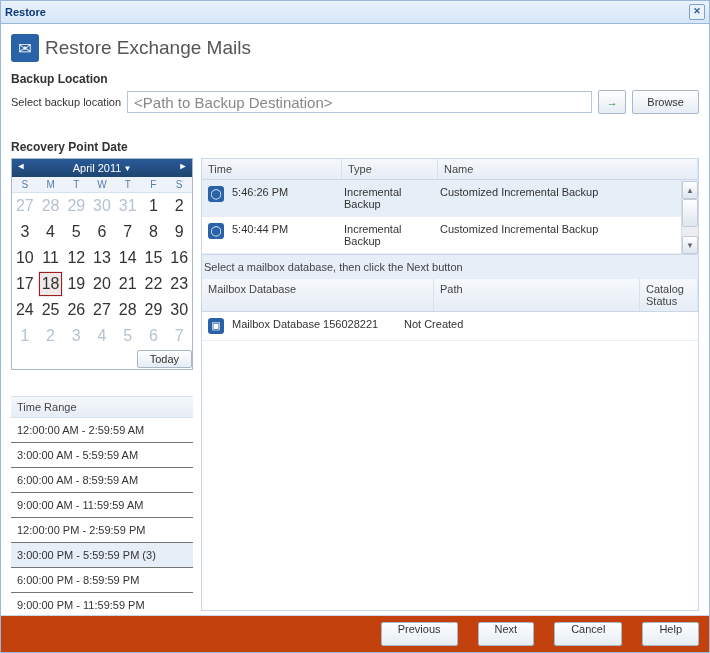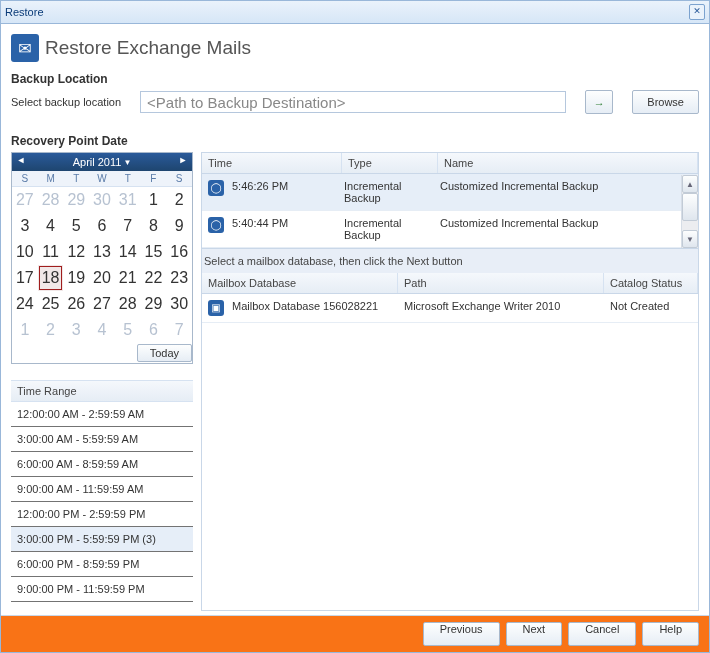--- a/index.html
+++ b/index.html
@@ -1,64 +1,64 @@
 <!DOCTYPE html>
 <html><head>
 <meta charset="utf-8">
 <style>
 html,body{margin:0;padding:0;font-family:Tahoma,Arial,sans-serif;font-size:11px;color:#333;background:#fff}
 .window{width:710px;height:653px;border:1px solid #99b7d9;box-sizing:border-box;display:flex;flex-direction:column;background:#fff}
-.titlebar{height:22px;background:linear-gradient(#eaf2fb,#d6e6f7);border-bottom:1px solid #99b7d9;display:flex;align-items:center;padding:0 4px;color:#0a3b78;font-weight:normal}
+.titlebar{height:22px;background:linear-gradient(#eaf2fb,#d6e6f7);border-bottom:1px solid #99b7d9;display:flex;align-items:center;padding:0 4px;color:#0a3b78;font-weight:bold}
 .titlebar .spacer{flex:1}
 .close{width:14px;height:14px;border:1px solid #7ba2cf;border-radius:2px;background:#eaf2fb;color:#2a5a9a;font-size:9px;line-height:12px;text-align:center;cursor:pointer}
 .body{flex:1;display:flex;flex-direction:column;padding:6px 10px 4px 10px;overflow:hidden}
 .header-row{display:flex;align-items:center;gap:6px;margin:4px 0 8px 0}
 .app-icon{width:28px;height:28px;background:#2a62a8;border-radius:3px;display:flex;align-items:center;justify-content:center;color:#fff;font-size:16px}
 .app-title{font-size:19px;color:#555}
 .section-h{font-weight:bold;font-size:12px;color:#333;margin:2px 0 4px 0}
-.row{display:flex;align-items:center;gap:19px;margin-bottom:18px}
+.row{display:flex;align-items:center;gap:6px;margin-bottom:24px}
 .path-input{flex:1;height:20px;border:1px solid #b5c7dd;background:#fff;color:#888;padding:0 6px;font-size:15px}
 .arrow-btn,.browse-btn{height:22px;border:1px solid #a8b8cb;border-radius:2px;background:linear-gradient(#fdfefe,#e6edf5);cursor:pointer;display:flex;align-items:center;justify-content:center}
 .arrow-btn{width:26px;color:#2e7d32;font-weight:bold}
 .browse-btn{padding:0 14px}
 .main-split{flex:1;display:flex;gap:8px;overflow:hidden}
 .left-col{width:182px;display:flex;flex-direction:column}
 .right-col{flex:1;display:flex;flex-direction:column;overflow:hidden}
 
 .cal{border:1px solid #a8b8cb;background:#fff}
 .cal-head{background:linear-gradient(#2a5a9a,#1e456f);color:#fff;height:18px;display:flex;align-items:center;justify-content:center;position:relative;font-size:11px}
 .cal-nav{position:absolute;top:2px;width:12px;text-align:center;cursor:pointer;font-size:9px}
 .cal-prev{left:3px}.cal-next{right:3px}
 .cal-grid{display:grid;grid-template-columns:repeat(7,1fr);text-align:center}
 .cal-dow{background:#eef3fa;color:#5a7ba8;font-size:10px;padding:2px 0;border-bottom:1px solid #d6e2f1}
 .cal-day{padding:4px 0;font-size:16px;color:#333;cursor:pointer}
 .cal-out{color:#b7c2d1}
 .cal-sel{outline:1px solid #a01d1d;outline-offset:-2px;font-weight:normal;background:#f1e8e8}
 .cal-foot{text-align:right;padding:4px 0}
 .today-btn{border:1px solid #a8b8cb;border-radius:2px;background:linear-gradient(#fdfefe,#e6edf5);padding:2px 12px;cursor:pointer}
 
-.tr-panel{margin-top:16px;border-top:1px solid #d6e2f1}
+.tr-panel{margin-top:26px;border-top:1px solid #d6e2f1}
 .tr-head{background:linear-gradient(#f5f8fc,#e6edf5);border-bottom:1px solid #d6e2f1;padding:4px 6px;color:#444}
 .tr-item{padding:6px 6px;border-bottom:1px solid #737373;cursor:pointer}
 .tr-sel{background:#e6eef8}
 
 .grid{border:1px solid #c9d7e8}
 .grid-head{display:flex;background:linear-gradient(#f5f8fc,#e6edf5);border-bottom:1px solid #c9d7e8}
 .gh{padding:4px 6px;color:#444;border-right:1px solid #d6e2f1;box-sizing:border-box}
 .grow{display:flex;align-items:flex-start;padding:6px;border-bottom:1px solid #e6edf5;cursor:pointer;position:relative}
 .grow.sel{background:#e6eef8}
 .gicon{width:16px;height:16px;background:#2a62a8;border-radius:3px;margin-right:8px;color:#fff;font-size:10px;line-height:16px;text-align:center}
 .sc-cont{position:relative}
 .scrollbar{position:absolute;right:0;top:0;bottom:0;width:16px;background:#ecedf0;border-left:1px solid #d6dde6}
 .sb-btn{height:16px;background:linear-gradient(#fdfefe,#dfe6ee);border:1px solid #c2cbd6;border-radius:2px;margin:0;display:flex;align-items:center;justify-content:center;color:#667;font-size:8px}
 .sb-thumb{height:26px;background:linear-gradient(#fdfefe,#dfe6ee);border:1px solid #c2cbd6;border-radius:2px;margin-top:0}
 .instr{color:#444;padding:6px 2px 6px 2px;background:#e8eef7;border:1px solid #c9d7e8;border-top:none;border-bottom:none}
 .dbgrid{flex:1;border:1px solid #c9d7e8;border-top:none;display:flex;flex-direction:column;overflow:hidden}
 .db-body{flex:1;background:#fff}
-.footer{height:36px;border-top:1px solid #c9d7e8;background:#f97316;display:flex;align-items:center;justify-content:flex-end;gap:6px;padding:0 10px}
+.footer{height:36px;border-top:1px solid #c9d7e8;background:#c2410c;display:flex;align-items:center;justify-content:flex-end;gap:20px;padding:0 10px}
 .ft-btn{height:22px;padding:0 16px;border:1px solid #a8b8cb;border-radius:2px;background:linear-gradient(#fdfefe,#e6edf5);cursor:pointer}
 </style>
 </head>
 <body>
 <div class="window">
 
 <div class="titlebar">
   <span>Restore</span>
   <span class="spacer"></span>
   <span class="close">✕</span>
@@ -191,29 +191,28 @@
           <div class="sb-btn">▲</div>
           <div class="sb-thumb"></div>
           <div class="sb-btn" style="position:absolute;bottom:0;left:0;right:0">▼</div>
         </div>
       </div>
 
       <div class="instr">Select a mailbox database, then click the Next button</div>
 
       <div class="dbgrid">
         <div class="grid-head">
-          <div class="gh" style="width:196px">Mailbox Database</div>
+          <div class="gh" style="width:232px">Mailbox Database</div>
           <div class="gh" style="width:206px">Path</div>
           <div class="gh" style="flex:1">Catalog Status</div>
         </div>
         <div class="db-body" id="db-rows">
               <div class="grow" style="padding-right: 0px;">
                 <span class="gicon" style="background:#2a62a8">▣</span>
                 <div style="width:172px">Mailbox Database 156028221</div>
-                <div style="width:206px">Microsoft Exchange Writer 2010</div>
                 <div style="flex:1">Not Created</div>
               </div>
             </div>
       </div>
     </div>
 
   </div>
 </div>
 
 <div class="footer">

